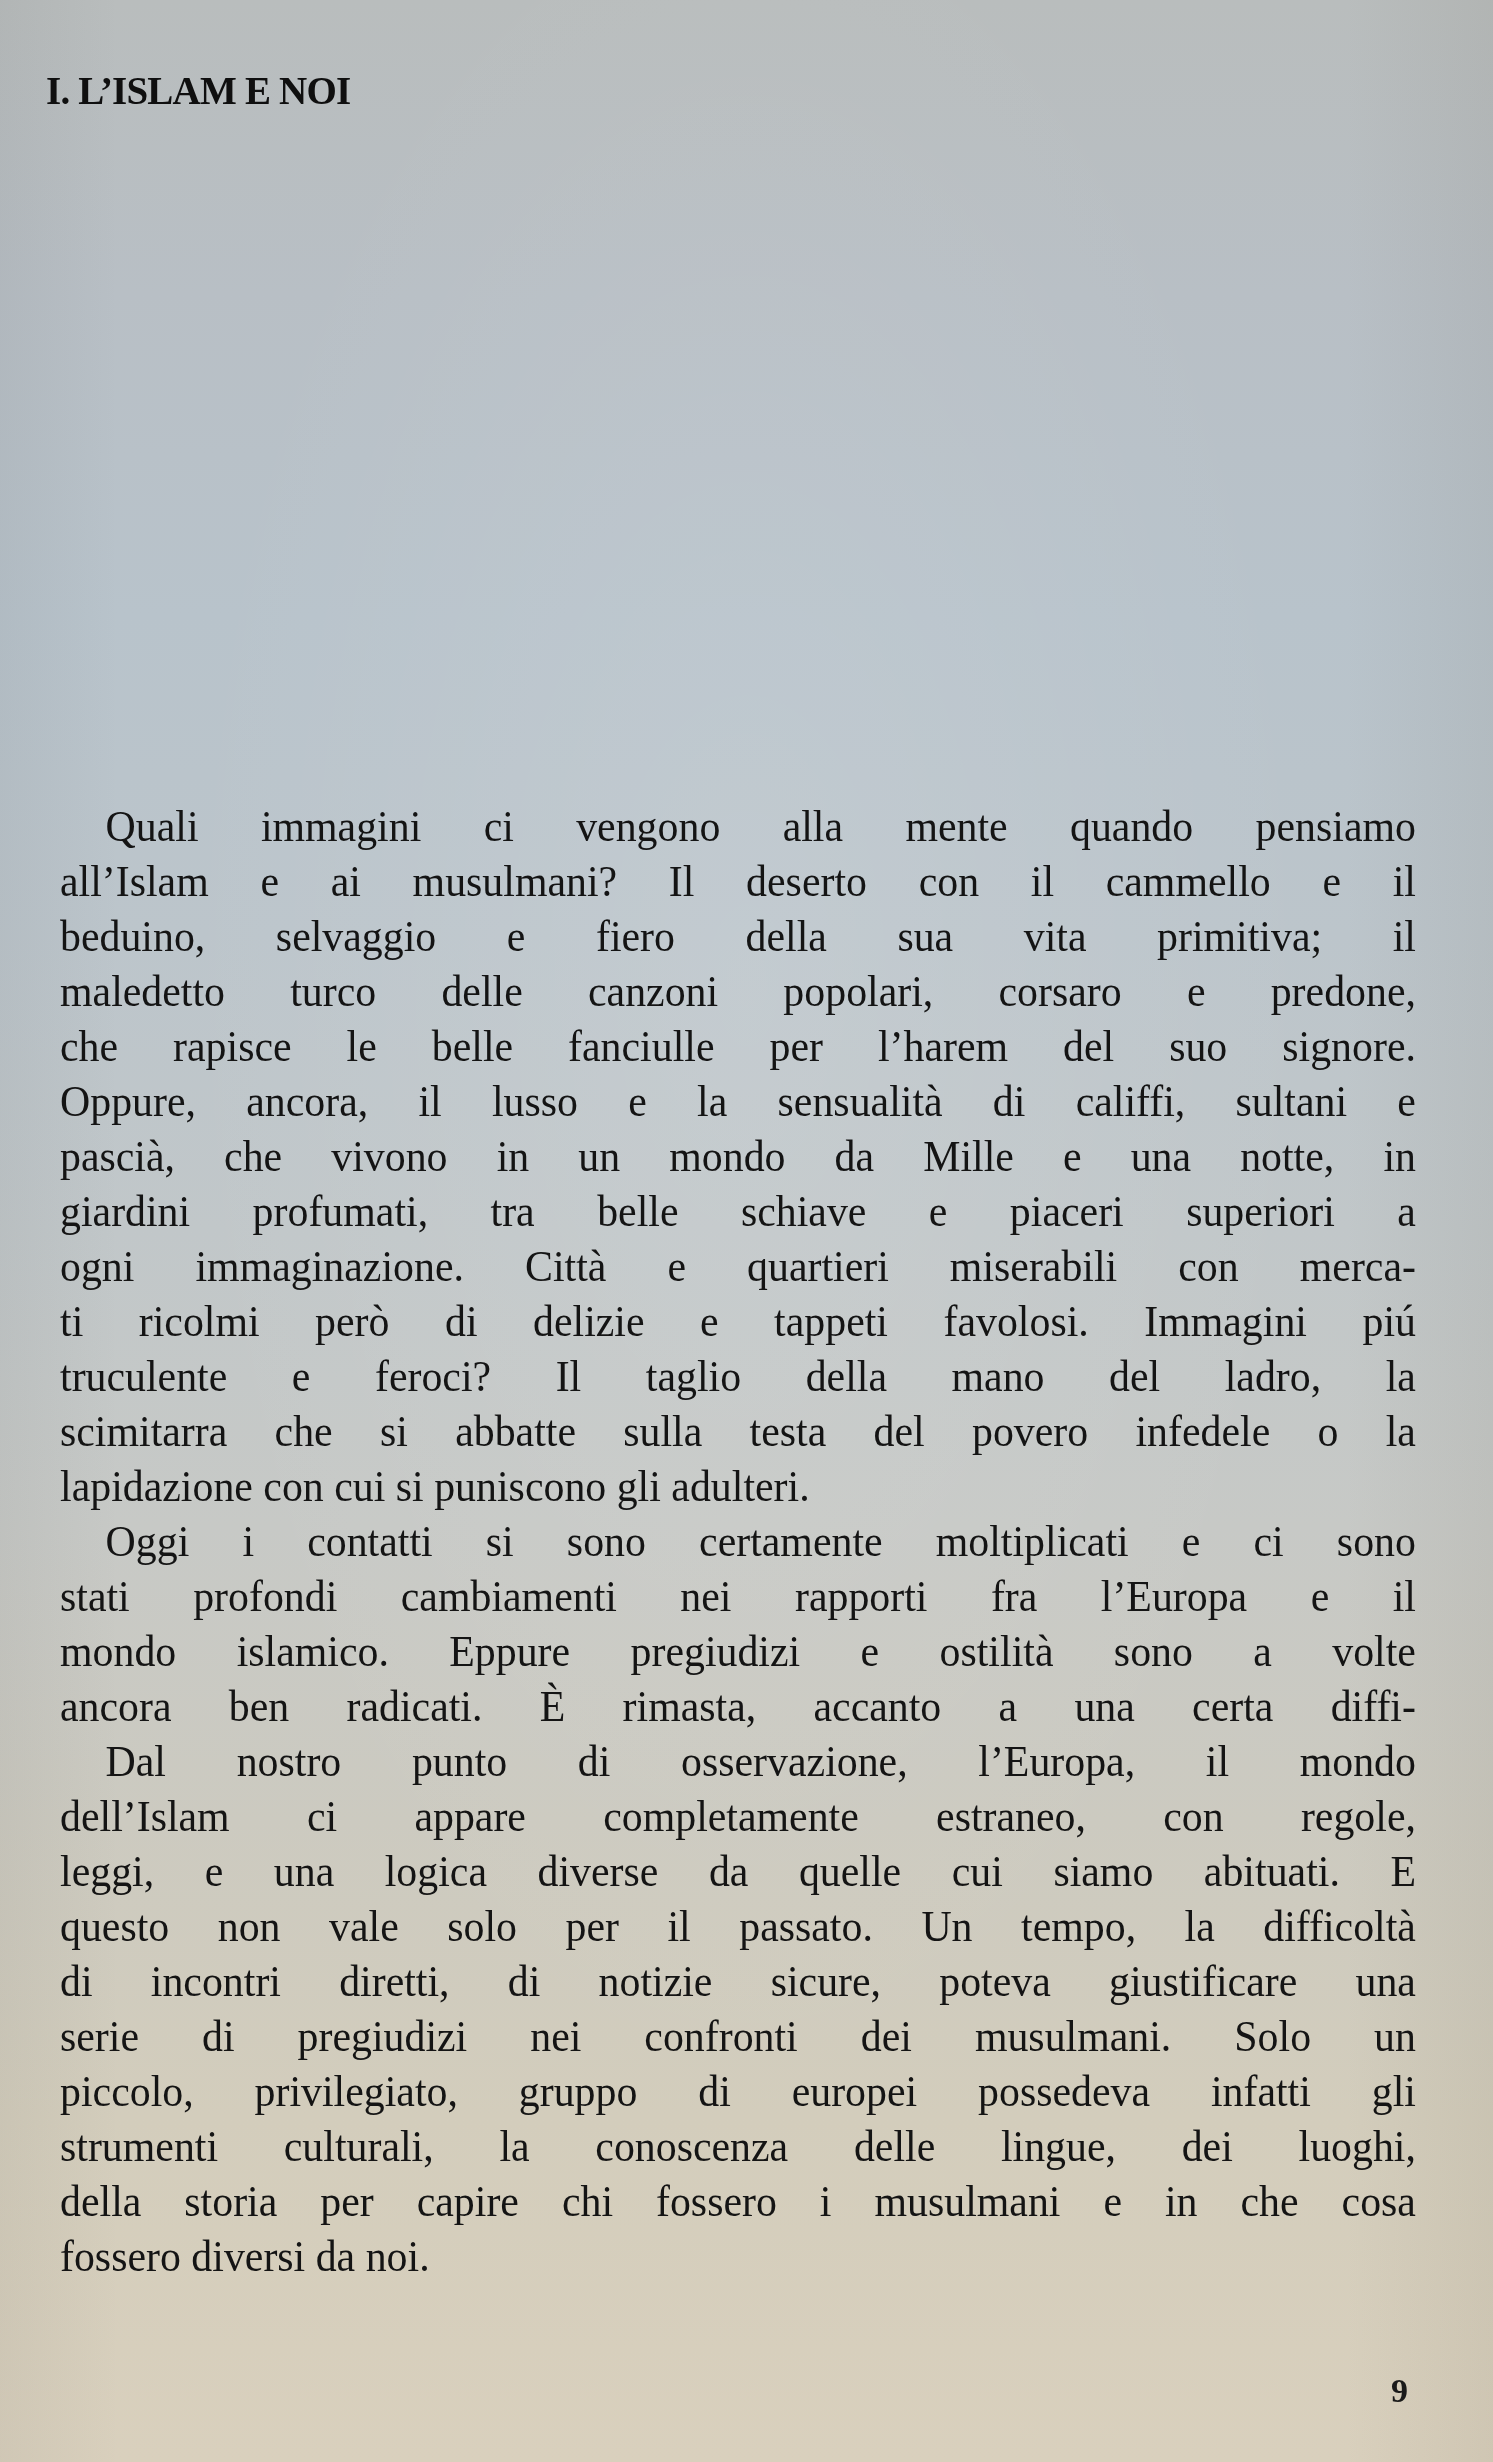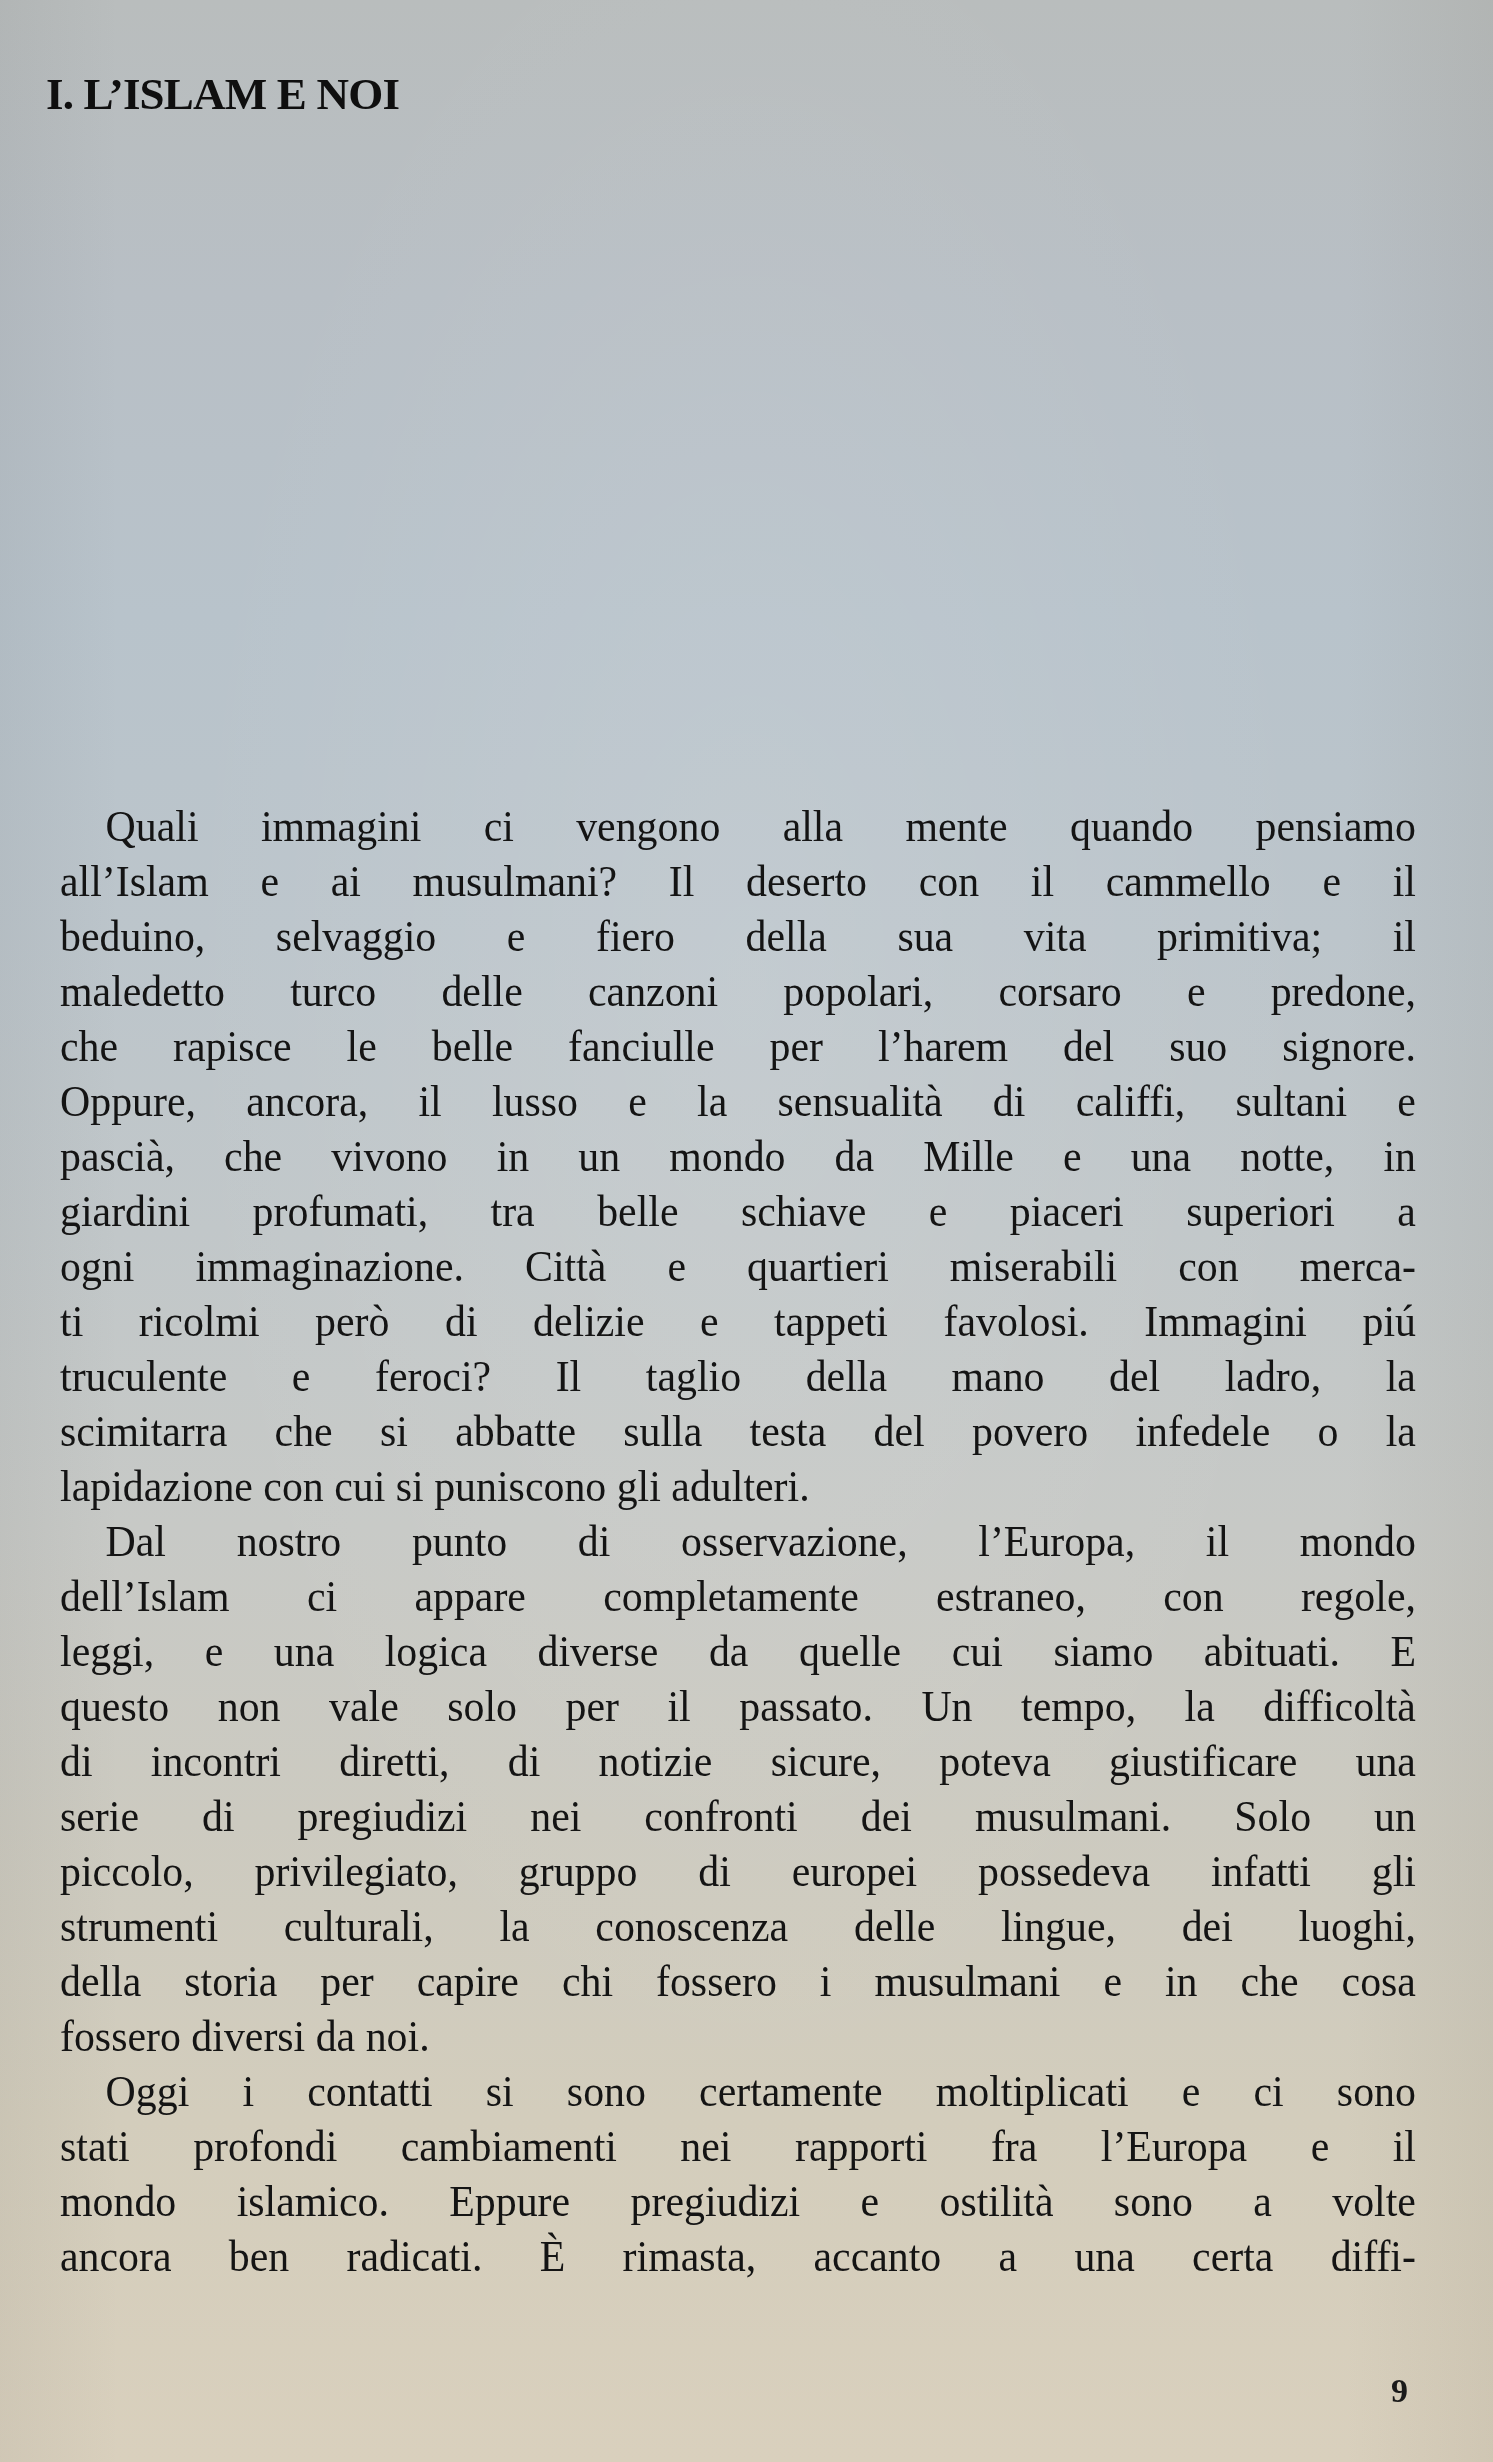--- a/index.html
+++ b/index.html
@@ -27,21 +27,21 @@
         radial-gradient(ellipse at 50% 40%, rgba(255,255,255,0.10) 0%, rgba(255,255,255,0) 55%),
         linear-gradient(90deg, rgba(60,60,60,0.06) 0%, rgba(0,0,0,0) 8%, rgba(0,0,0,0) 90%, rgba(80,70,50,0.07) 100%);
       pointer-events: none;
     }
     .chapter-title {
       position: absolute;
       left: 46px;
       top: 68px;
       font-family: "Liberation Serif", serif;
       font-weight: bold;
-      font-size: 45px;
+      font-size: 39px;
       letter-spacing: -0.8px;
       margin: 0;
       color: #0f0f0f;
     }
     .body-text {
       position: absolute;
       left: 52px;
       top: 791px;
       width: 1356px;
       margin: 8px;
@@ -93,34 +93,34 @@
     <span class="body-line">pascià, che vivono in un mondo da Mille e una notte, in</span>
     <span class="body-line">giardini profumati, tra belle schiave e piaceri superiori a</span>
     <span class="body-line">ogni immaginazione. Città e quartieri miserabili con merca-</span>
     <span class="body-line">ti ricolmi però di delizie e tappeti favolosi. Immagini piú</span>
     <span class="body-line">truculente e feroci? Il taglio della mano del ladro, la</span>
     <span class="body-line">scimitarra che si abbatte sulla testa del povero infedele o la</span>
     <span class="body-line last">lapidazione con cui si puniscono gli adulteri.</span>
   </div>
 
   <div>
+    <span class="body-line indent">Oggi i contatti si sono certamente moltiplicati e ci sono</span>
+    <span class="body-line">stati profondi cambiamenti nei rapporti fra l’Europa e il</span>
+    <span class="body-line">mondo islamico. Eppure pregiudizi e ostilità sono a volte</span>
+    <span class="body-line">ancora ben radicati. È rimasta, accanto a una certa diffi-</span>
+  </div>
+
+  <div>
     <span class="body-line indent">Dal nostro punto di osservazione, l’Europa, il mondo</span>
     <span class="body-line">dell’Islam ci appare completamente estraneo, con regole,</span>
     <span class="body-line">leggi, e una logica diverse da quelle cui siamo abituati. E</span>
     <span class="body-line">questo non vale solo per il passato. Un tempo, la difficoltà</span>
     <span class="body-line">di incontri diretti, di notizie sicure, poteva giustificare una</span>
     <span class="body-line">serie di pregiudizi nei confronti dei musulmani. Solo un</span>
     <span class="body-line">piccolo, privilegiato, gruppo di europei possedeva infatti gli</span>
     <span class="body-line">strumenti culturali, la conoscenza delle lingue, dei luoghi,</span>
     <span class="body-line">della storia per capire chi fossero i musulmani e in che cosa</span>
     <span class="body-line last">fossero diversi da noi.</span>
   </div>
-
-  <div>
-    <span class="body-line indent">Oggi i contatti si sono certamente moltiplicati e ci sono</span>
-    <span class="body-line">stati profondi cambiamenti nei rapporti fra l’Europa e il</span>
-    <span class="body-line">mondo islamico. Eppure pregiudizi e ostilità sono a volte</span>
-    <span class="body-line">ancora ben radicati. È rimasta, accanto a una certa diffi-</span>
-  </div>
 </div>
 
 <div class="page-number">9</div>
 
 
 </body></html>

